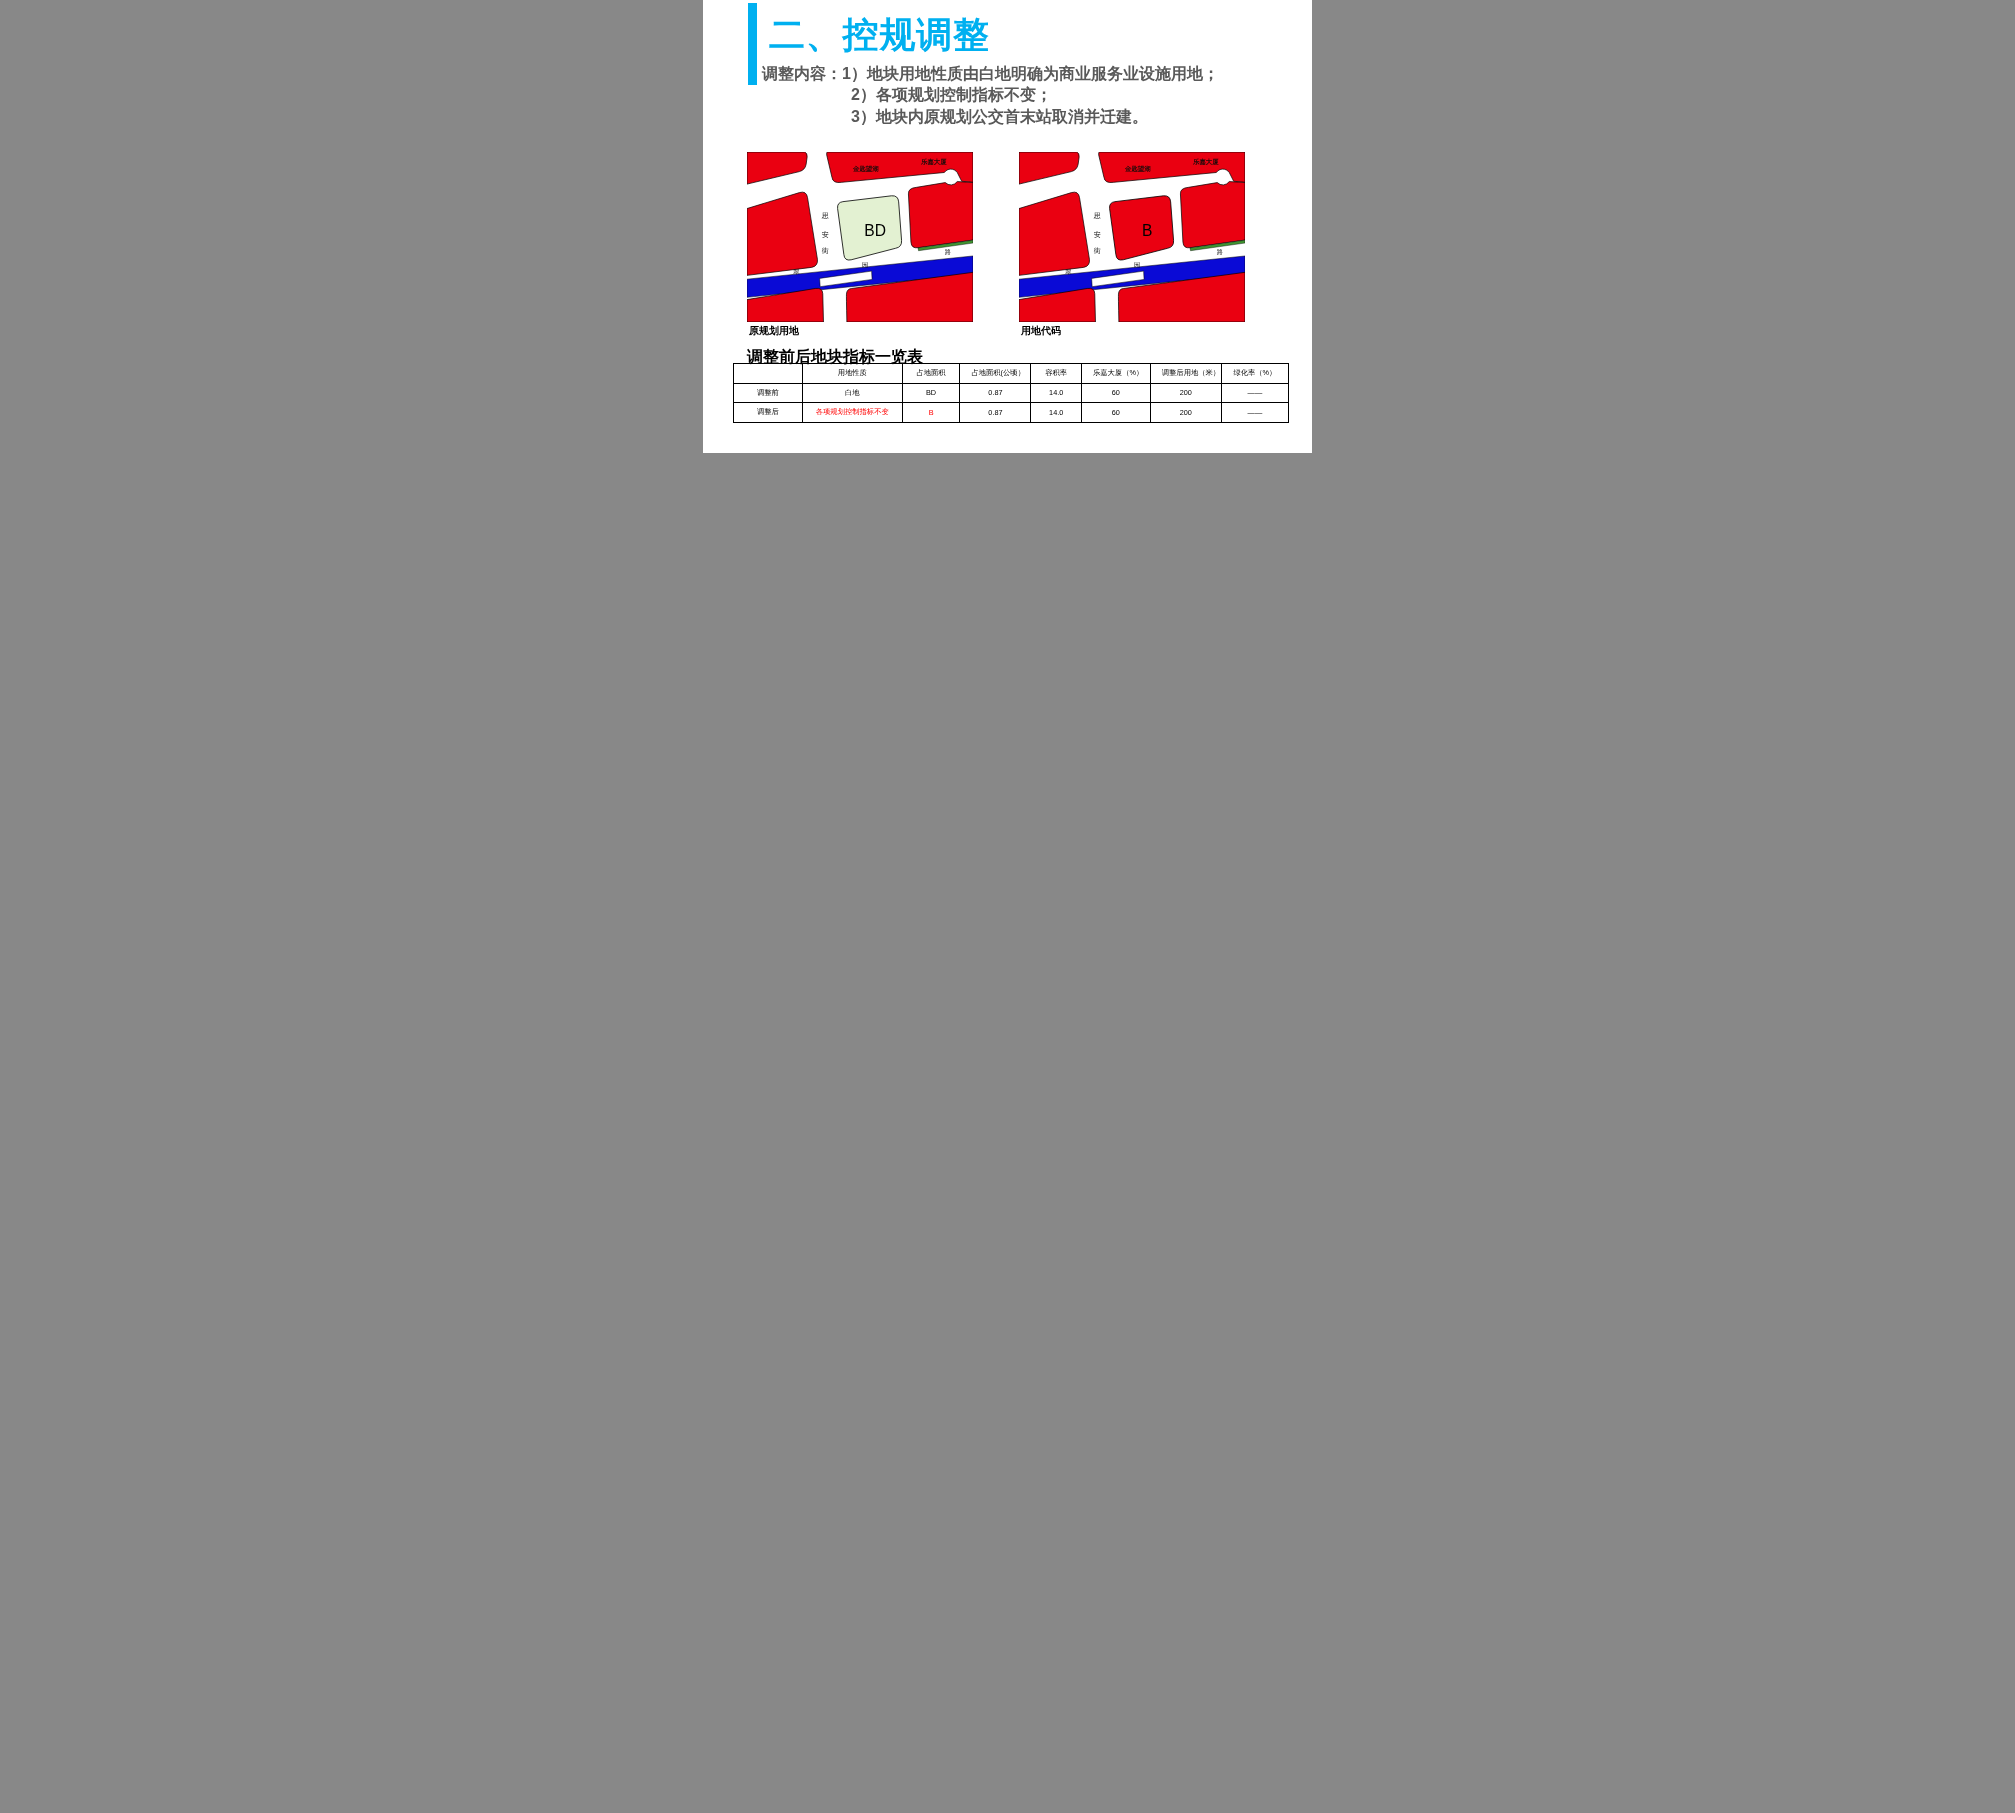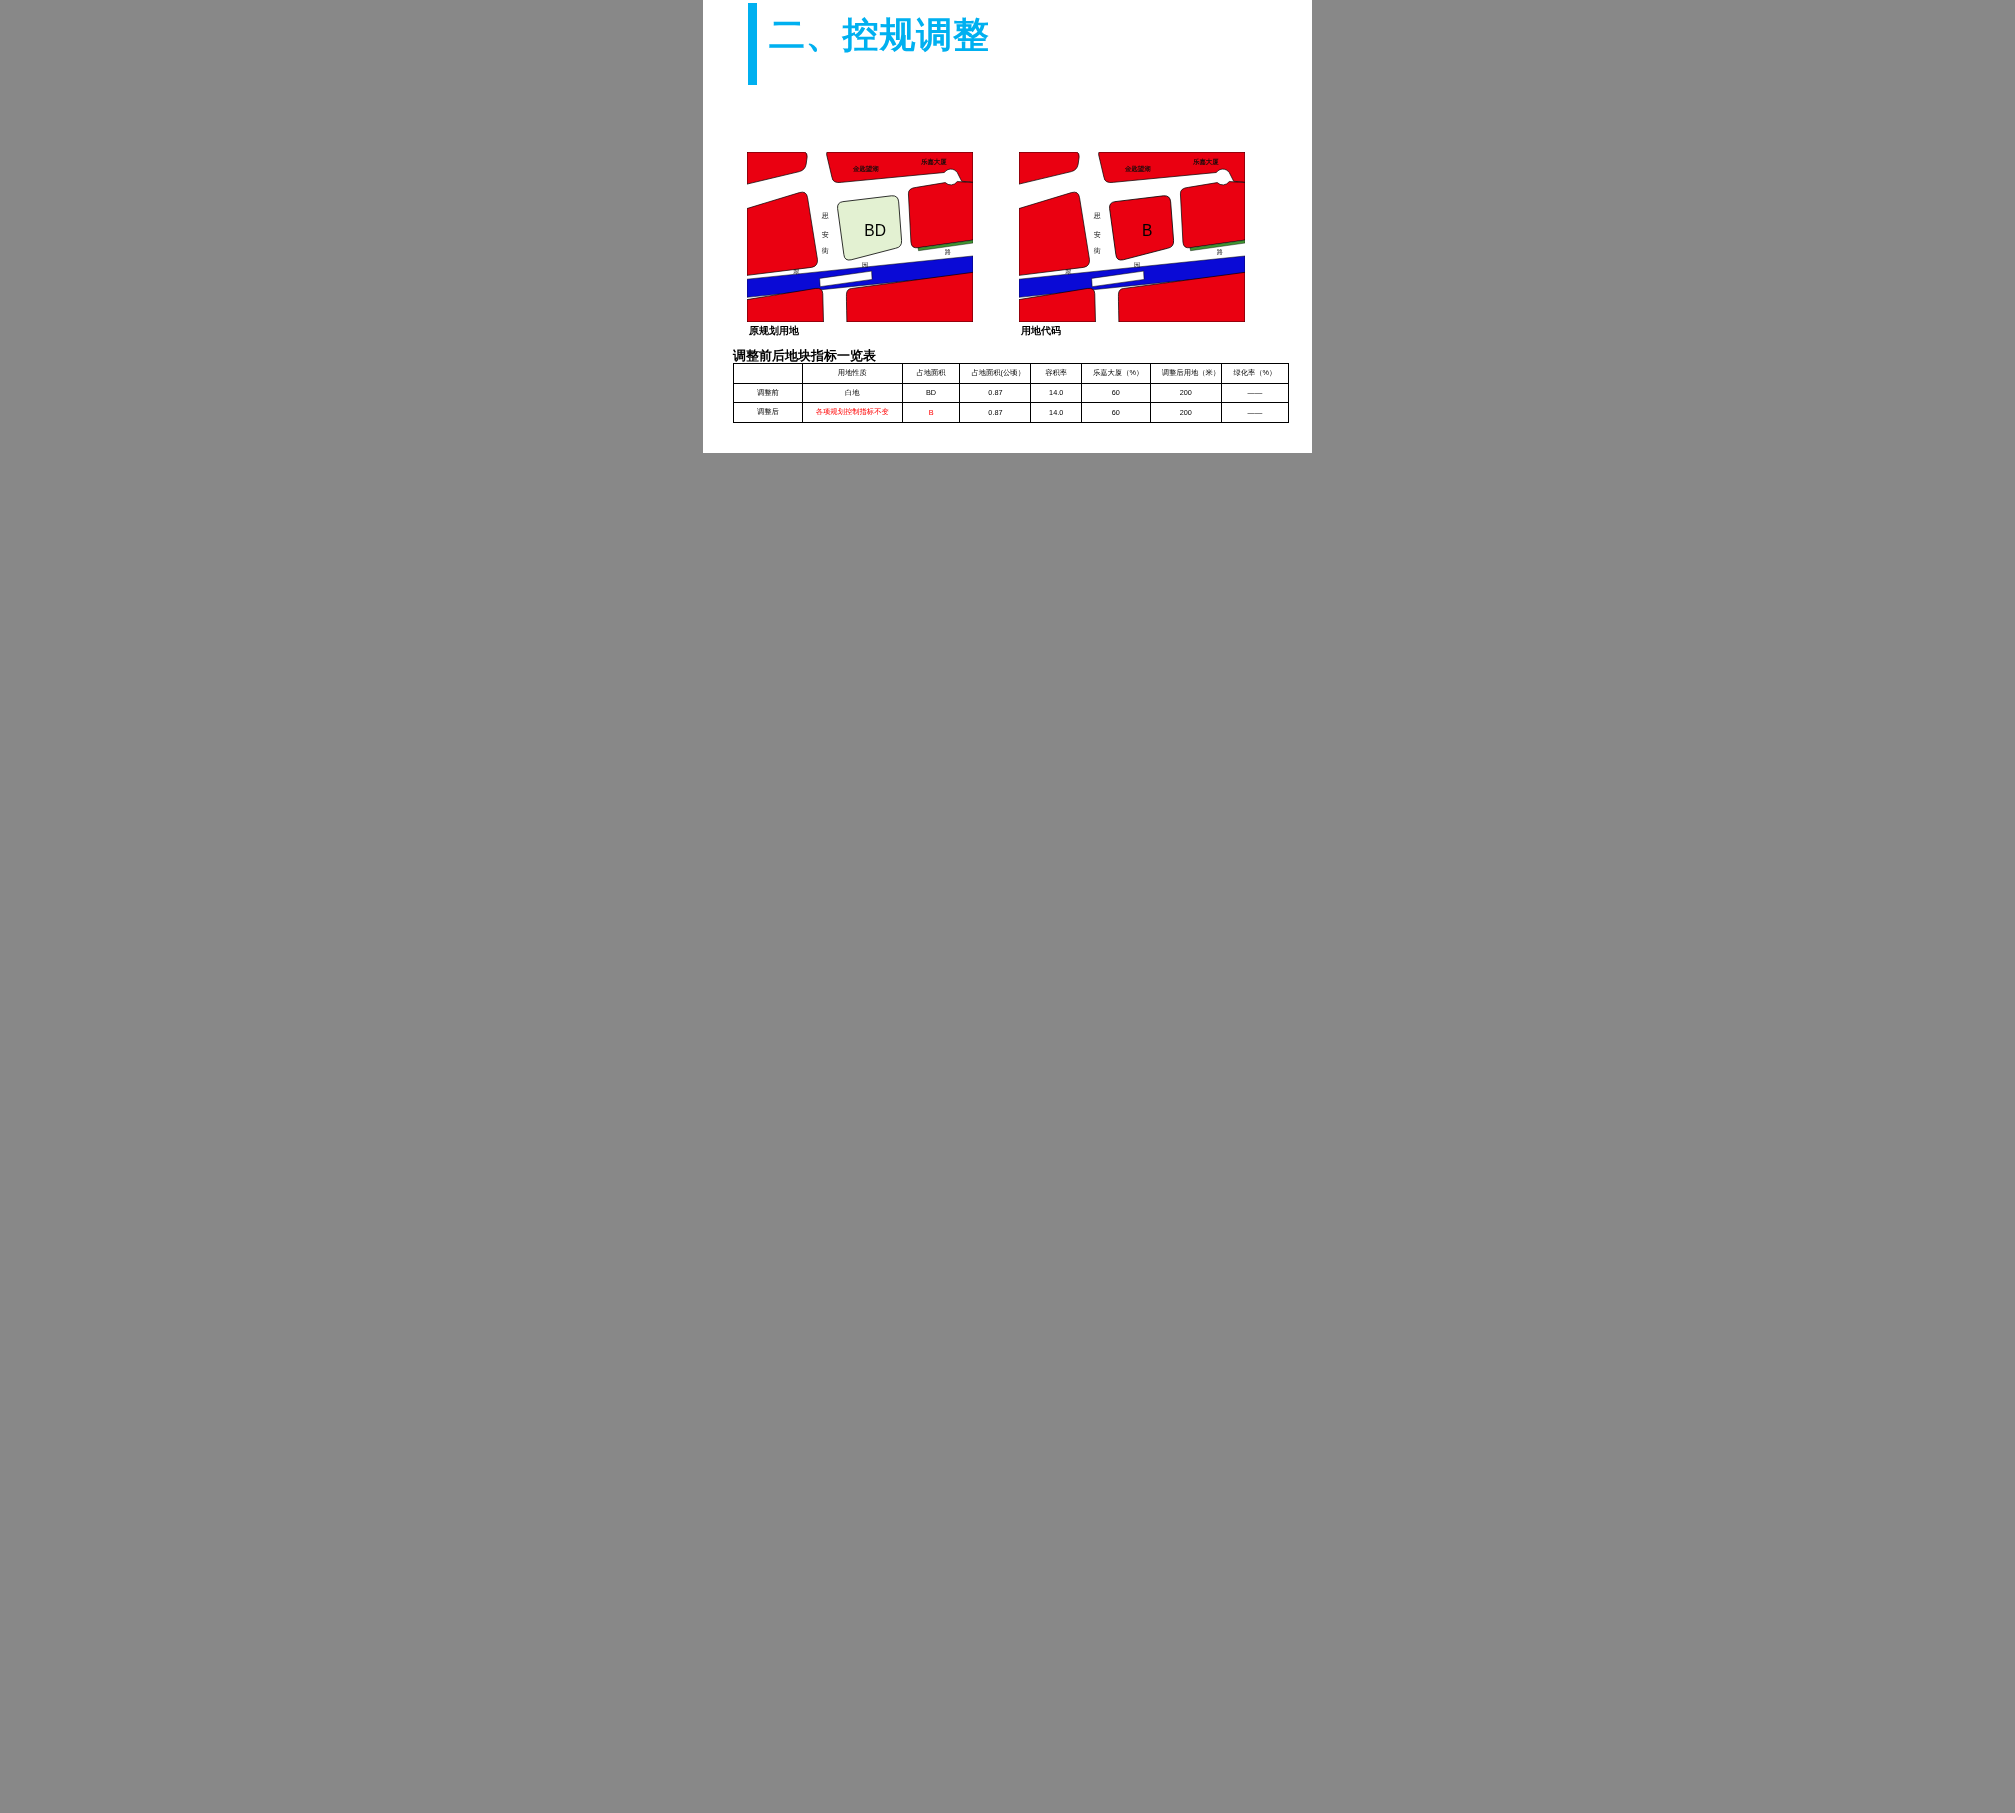--- a/index.html
+++ b/index.html
@@ -5,37 +5,42 @@
   html,body{margin:0;padding:0;background:#888;}
   .slide{position:relative;width:609px;height:453px;background:#fff;overflow:hidden;
          font-family:"Liberation Sans","DejaVu Sans",sans-serif;margin:0 auto;}
   .accent-bar{position:absolute;left:45px;top:3.2px;width:8.9px;height:82px;}
   .title{position:absolute;left:66px;top:11.3px;font-size:36px;font-weight:900;letter-spacing:0.8px;white-space:nowrap;}
   .intro{position:absolute;left:59px;top:63px;font-size:16px;font-weight:600;line-height:21.4px;white-space:nowrap;}
   .intro .cont{margin-left:89px;}
   .map-panel{position:absolute;top:152px;width:226px;height:170px;}
   .map-panel svg{width:100%;height:100%;display:block;}
   .map-caption{position:absolute;top:324px;font-size:10px;font-weight:700;color:#000;white-space:nowrap;}
-  .tbl-heading{position:absolute;left:30px;top:347px;font-size:13px;font-weight:600;color:#000;white-space:nowrap;}
+  .tbl-heading{position:absolute;left:44px;top:347px;font-size:16px;font-weight:600;color:#000;white-space:nowrap;}
   table.idx{position:absolute;left:30px;top:363px;width:556px;border-collapse:collapse;table-layout:fixed;}
   table.idx td,table.idx th{border-left:0.8px solid #000;border-right:0.8px solid #000;
       border-top:1.6px solid #000;border-bottom:1.6px solid #000;
       height:18.5px;text-align:center;vertical-align:middle;font-size:7.3px;font-weight:400;color:#000;
       padding:0 11px;overflow:hidden;white-space:nowrap;}
   .svg-label{font-family:"Liberation Sans","DejaVu Sans",sans-serif;}
 </style>
 </head>
 <body>
 
 <div class="slide">
 
   <div class="accent-bar" style="background: rgb(0, 176, 240);"></div>
 
   <div class="title" style="color: rgb(0, 176, 240);">二、控规调整</div>
 
+  <div class="intro" style="color: rgb(89, 89, 89);">
+    <div>调整内容：1）地块用地性质由白地明确为商业服务业设施用地；</div>
+    <div class="cont">2）各项规划控制指标不变；</div>
+    <div class="cont">3）地块内原规划公交首末站取消并迁建。</div>
+  </div>
 
   <div class="map-panel" style="left:44px;">
     <svg viewBox="0 0 2240 1684" preserveAspectRatio="none">
       <rect x="0" y="0" width="2240" height="1684" fill="#ffffff"></rect>
       <path d="M0,0 L570,0 Q600,8 596,50 L586,122 Q576,178 520,194 L0,318 Z" stroke="#000" stroke-width="7" fill="#ea0011"></path>
       <path d="M0,560 L520,402 Q590,382 600,452 L698,1062 Q706,1130 640,1143 L0,1222 Z" stroke="#000" stroke-width="7" fill="#ea0011"></path>
       <path d="M797,0 L2240,0 L2240,300 L2128,290 L2084,203 A78,78 0 0 0 1956,203 L940,300 Q850,315 842,250 L790,30 Q787,2 797,0 Z" stroke="#000" stroke-width="7" fill="#ea0011"></path>
       <path d="M1680,350 L1965,303 A78,78 0 0 0 2084,293 L2240,302 L2240,872 L1695,948 Q1630,958 1625,893 L1600,415 Q1596,358 1680,350 Z" stroke="#000" stroke-width="7" fill="#ea0011"></path>
       <path d="M1695,950 L2240,874 L2240,902 L1700,978 Z" stroke="#000" stroke-width="4" fill="#3f9430"></path>
       <path d="M950,492 L1432,434 Q1498,428 1503,494 L1532,876 Q1537,942 1472,954 L1032,1068 Q966,1082 960,1015 L898,560 Q892,500 950,492 Z" stroke="#000" stroke-width="8" fill="#e3f1d2"></path>

